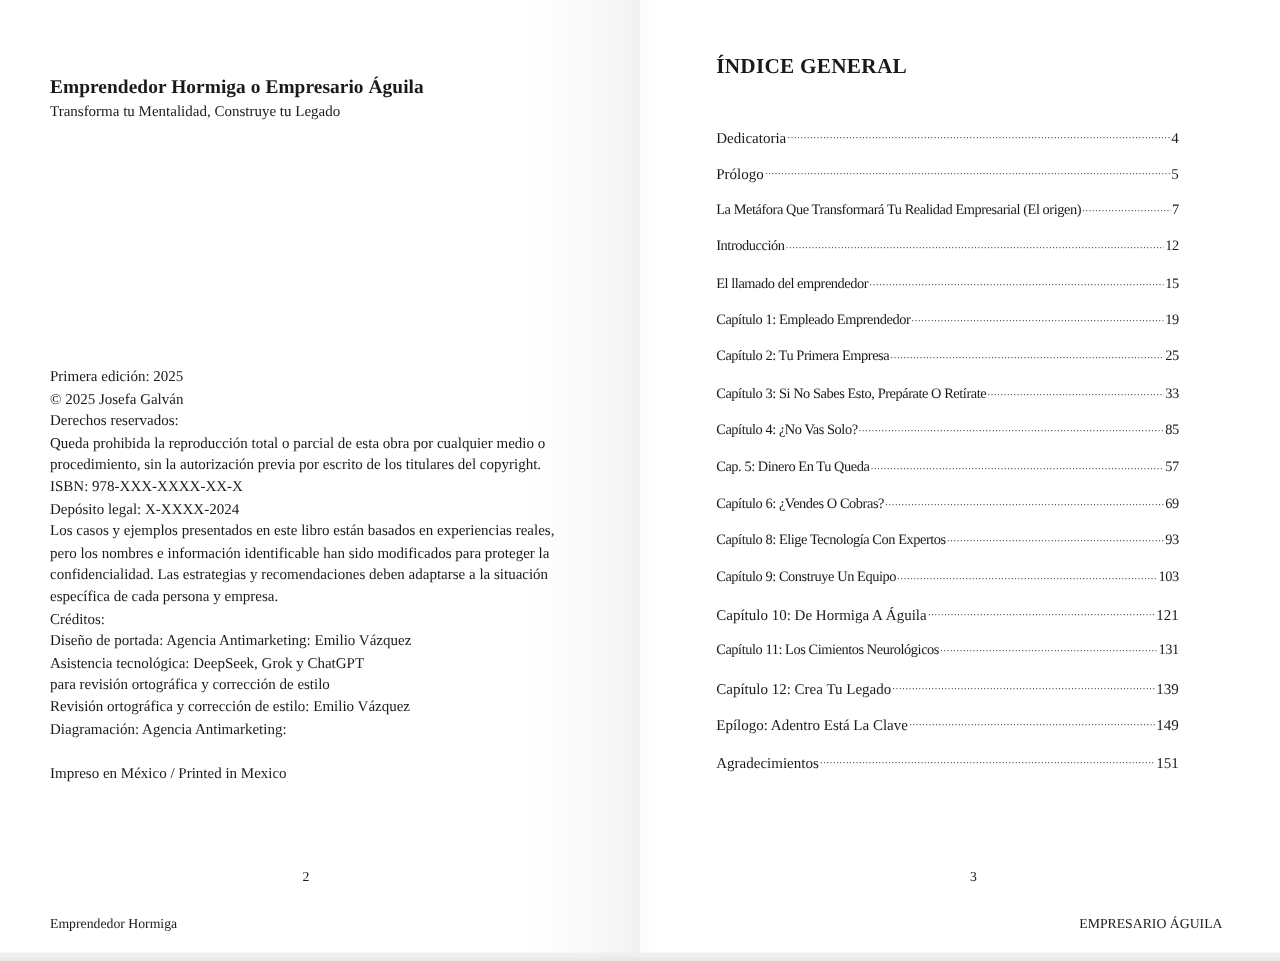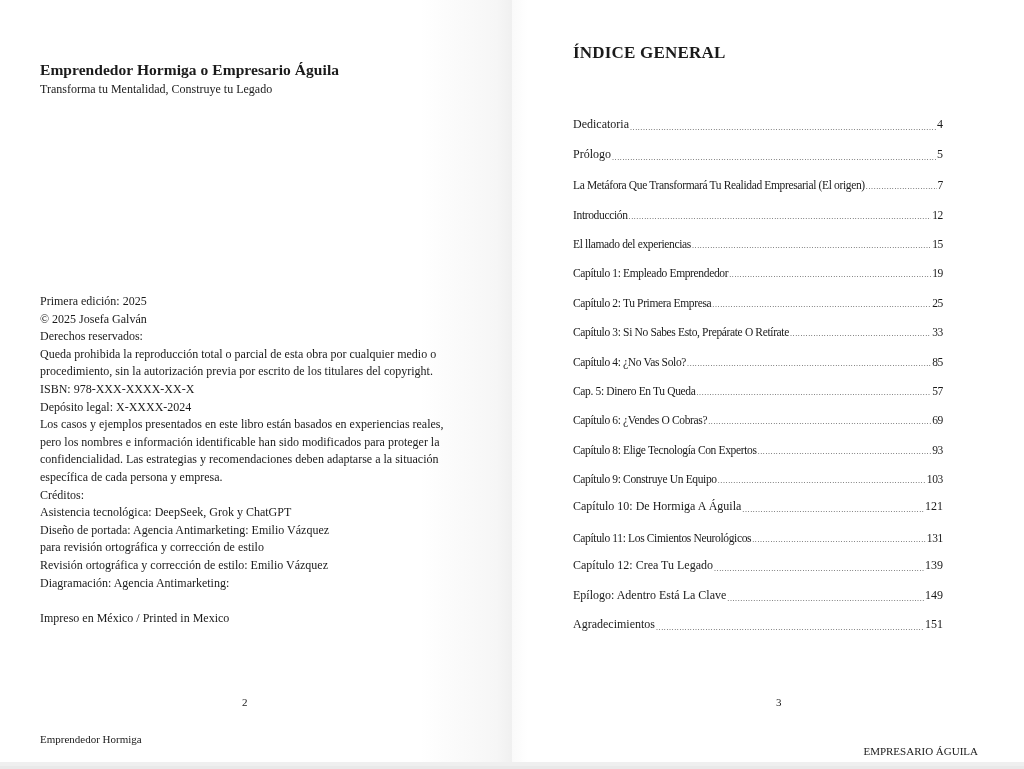--- a/index.html
+++ b/index.html
@@ -40,33 +40,33 @@
   .colophon .blank { display: block; height: 17.6px; }
   .page-number {
     position: absolute; top: 696px; font-size: 11px;
   }
   .page-left .page-number { left: 242px; }
   .page-right .page-number { left: 264px; }
   .running-footer {
     position: absolute; top: 733px; font-size: 11px; white-space: nowrap; text-align: center;
   }
   .page-left .running-footer { left: 40px; }
-  .page-right .running-footer { right: 46px; margin-top: 12px; }
+  .page-right .running-footer { right: 46px; }
 
   
   .toc-title {
     position: absolute; left: 61px; top: 43px;
     font-size: 17px; font-weight: bold; letter-spacing: 0.2px;
   }
   .toc-list {
     position: absolute; left: 61px; top: 103px; width: 370px;
     margin: 0; padding: 0; list-style: none;
   }
   .toc-item {
-    display: flex; align-items: flex-end;
+    display: flex; align-items: flex-start;
     height: 29.4px;
     font-size: 11.5px; letter-spacing: -0.35px;
     cursor: pointer;
   }
   .toc-item.wide { letter-spacing: 0px; font-size: 12px; }
   .toc-label { white-space: nowrap; flex: 0 0 auto; }
   .toc-leader {
     flex: 1 1 auto; overflow: hidden; white-space: nowrap;
     margin: 0 1px; color: #333; font-size: 8px; letter-spacing: 0.6px;
   }
@@ -89,22 +89,22 @@
 
     <div class="colophon">
       <span class="line">Primera edición: 2025</span>
       <span class="line">© 2025 Josefa Galván</span>
       <span class="line">Derechos reservados:</span>
       <span class="para">Queda prohibida la reproducción total o parcial de esta obra por cualquier medio o procedimiento, sin la autorización previa por escrito de los titulares del copyright.</span>
       <span class="line">ISBN: 978-XXX-XXXX-XX-X</span>
       <span class="line">Depósito legal: X-XXXX-2024</span>
       <span class="para">Los casos y ejemplos presentados en este libro están basados en experiencias reales, pero los nombres e información identificable han sido modificados para proteger la confidencialidad. Las estrategias y recomendaciones deben adaptarse a la situación específica de cada persona y empresa.</span>
       <span class="line">Créditos:</span>
+      <span class="line">Diseño de portada: Agencia Antimarketing: Emilio Vázquez</span>
       <span class="line">Asistencia tecnológica: DeepSeek, Grok y ChatGPT</span>
-      <span class="line">Diseño de portada: Agencia Antimarketing: Emilio Vázquez</span>
       <span class="line">para revisión ortográfica y corrección de estilo</span>
       <span class="line">Revisión ortográfica y corrección de estilo: Emilio Vázquez</span>
       <span class="line">Diagramación: Agencia Antimarketing:</span>
       <span class="blank"></span>
       <span class="line">Impreso en México / Printed in Mexico</span>
     </div>
 
     <div class="page-number">2</div>
     <div class="running-footer">Emprendedor Hormiga</div>
   </div>
@@ -127,21 +127,21 @@
           <span class="toc-label">La Metáfora Que Transformará Tu Realidad Empresarial (El origen)</span>
           <span class="toc-leader"></span>
           <span class="toc-page">7</span>
         </li>
       <li class="toc-item">
           <span class="toc-label">Introducción</span>
           <span class="toc-leader"></span>
           <span class="toc-page">12</span>
         </li>
       <li class="toc-item">
-          <span class="toc-label">El llamado del experiencias</span>
+          <span class="toc-label">El llamado del emprendedor</span>
           <span class="toc-leader"></span>
           <span class="toc-page">15</span>
         </li>
       <li class="toc-item">
           <span class="toc-label">Capítulo 1: Empleado Emprendedor</span>
           <span class="toc-leader"></span>
           <span class="toc-page">19</span>
         </li>
       <li class="toc-item">
           <span class="toc-label">Capítulo 2: Tu Primera Empresa</span>

